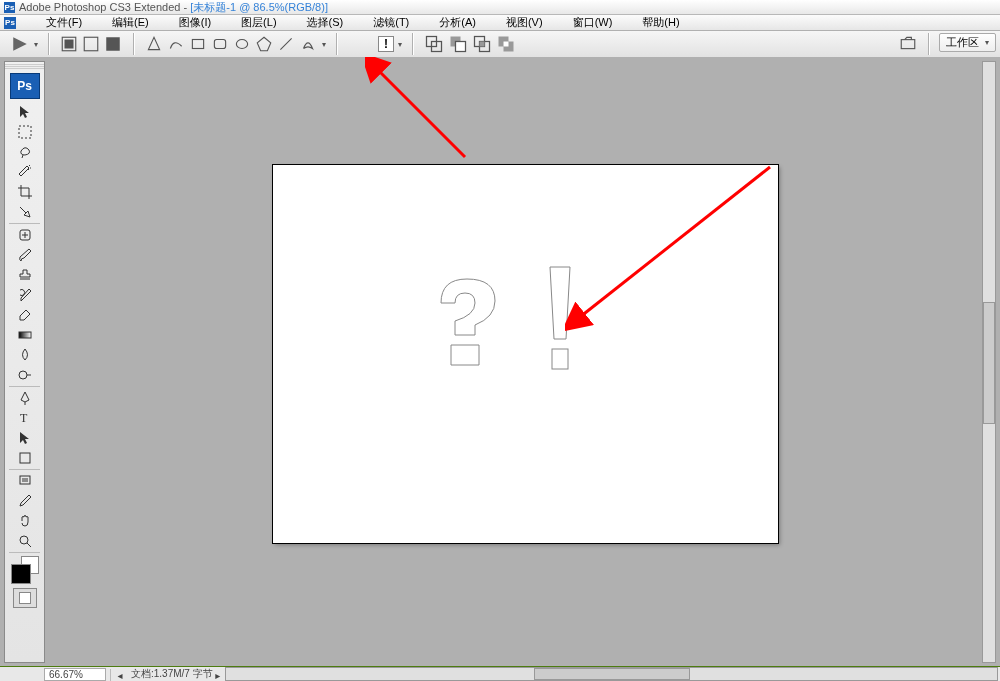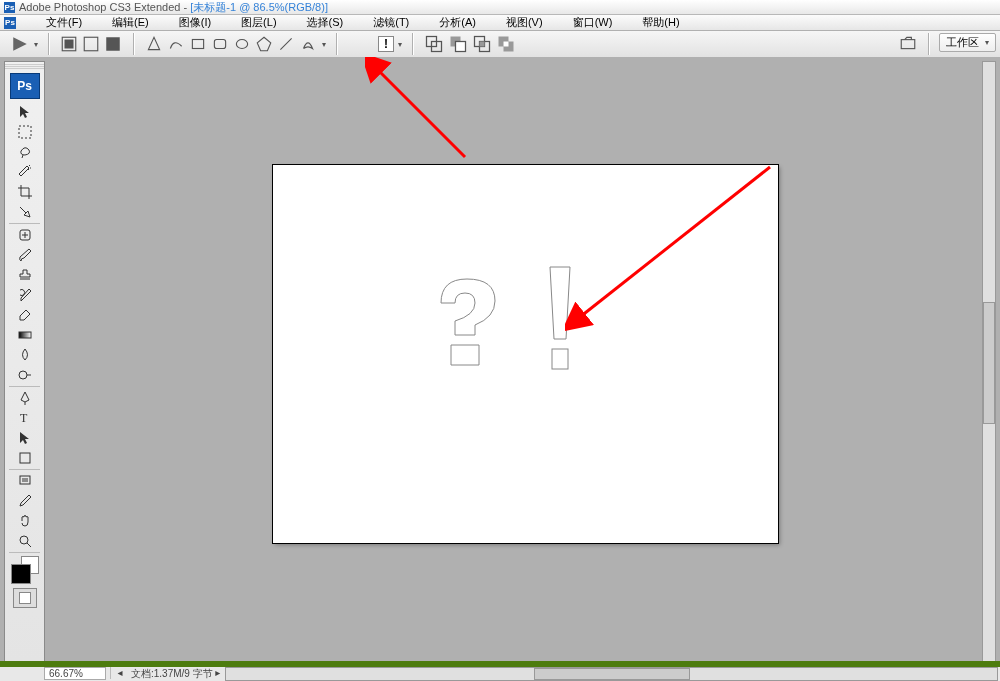--- a/index.html
+++ b/index.html
@@ -143,22 +143,22 @@
     box-shadow:0 0 0 1px #000, 2px 2px 4px rgba(0,0,0,.3);
   }
   
   .q-mark {position:absolute;left:150px;top:108px;}
   .e-mark {position:absolute;left:273px;top:100px;}
   
   .arrow{position:absolute;pointer-events:none;}
   
   .statusbar{
     position:absolute;left:0;right:0;bottom:0;height:14px;
-    background:#e8e8e8;border-top:6px solid #4d7c0f;
-    display:flex;align-items:flex-start;font-size:10px;color:#444;
+    background:#e8e8e8;border-top:1px solid #4d7c0f;
+    display:flex;align-items:flex-end;font-size:10px;color:#444;
   }
   .status-left{width:40px;}
   .zoom-box{
     width:52px;border:1px solid #aaa;background:#fff;padding:0 4px;margin-left:4px;
   }
   .status-sep{width:1px;height:12px;background:#bbb;margin:0 4px;}
   .arrow-btn{width:10px;text-align:center;}
   .doc-info{padding-left:6px;}
   .scroll-horiz{
     flex:1;height:12px;border:1px solid #999;margin:0 2px;
@@ -504,18 +504,18 @@
         <div class="thumb"></div>
       </div>
   </div>
 </div>
 
 <div class="statusbar">
   <div class="status-left"></div>
   <div class="zoom-box">66.67%</div>
   <div class="status-sep"></div>
   <div class="arrow-btn">◂</div>
-  <div class="doc-info">文档:1.37M/9 字节</div>
+  <div class="doc-info">文档:1.37M/7 字节</div>
   <div class="arrow-btn">▸</div>
   <div class="scroll-horiz">
       <div class="thumb"></div>
     </div>
 </div>
 
 </body></html>

